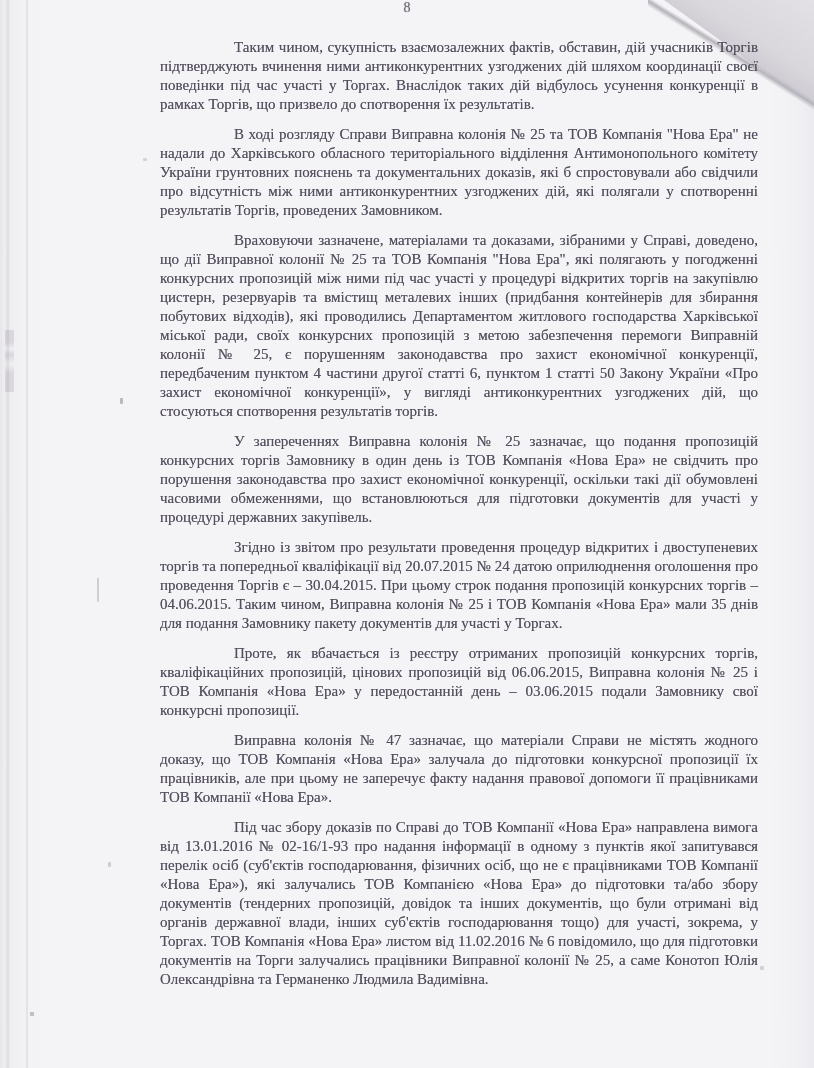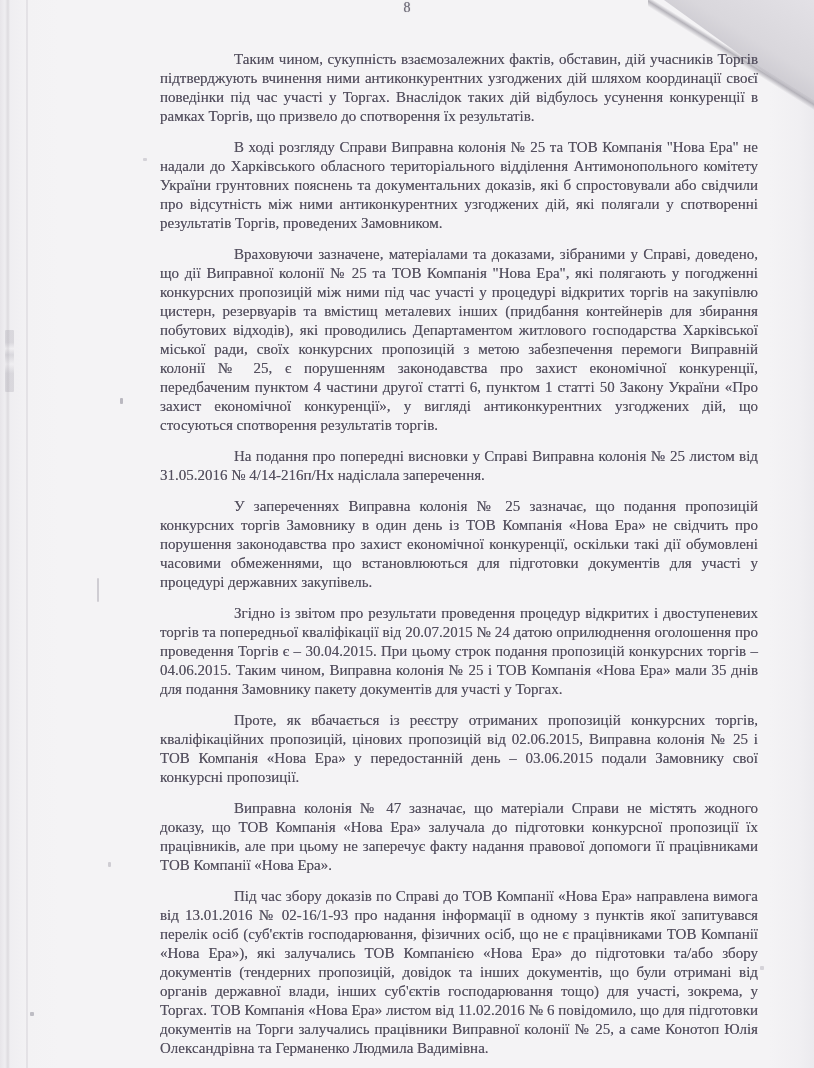--- a/index.html
+++ b/index.html
@@ -33,21 +33,21 @@
     text-shadow:0 0 1px rgba(107,104,117,.5);
   }
   .content{
     position:absolute;left:160px;top:38px;width:598px;
     font-size:15px;line-height:19px;
     color:#534f5e;
     text-align:justify;
     text-shadow:0 0 .6px rgba(83,79,94,.65);
   }
   .content p{
-    margin:12px 0 11px 0;
+    margin:0 0 11px 0;
     text-indent:74px;
   }
   
   .speck{position:absolute;background:#8a8794;border-radius:1px;}
   .s1{left:120px;top:398px;width:3px;height:6px;opacity:.55;}
   .s2{left:97px;top:578px;width:2px;height:24px;opacity:.35;}
   .s3{left:5px;top:330px;width:9px;height:62px;opacity:.22;background:linear-gradient(#8a8794 20%,transparent 30%,#8a8794 40%,transparent 55%,#8a8794 70%);}
   .s4{left:30px;top:1012px;width:4px;height:4px;opacity:.5;}
   .s5{left:108px;top:862px;width:3px;height:5px;opacity:.35;}
   .s6{left:143px;top:158px;width:4px;height:3px;opacity:.3;}
@@ -65,24 +65,23 @@
   <div class="fold"></div>
   <div class="fold-line"></div>
   <div class="edge-shadow"></div>
 
   <div class="page-number">8</div>
 
   <div class="content">
     <p>Таким чином, сукупність взаємозалежних фактів, обставин, дій учасників Торгів підтверджують вчинення ними антиконкурентних узгоджених дій шляхом координації своєї поведінки під час участі у Торгах. Внаслідок таких дій відбулось усунення конкуренції в рамках Торгів, що призвело до спотворення їх результатів.</p>
     <p>В ході розгляду Справи Виправна колонія № 25 та ТОВ Компанія "Нова Ера" не надали до Харківського обласного територіального відділення Антимонопольного комітету України грунтовних пояснень та документальних доказів, які б спростовували або свідчили про відсутність між ними антиконкурентних узгоджених дій, які полягали у спотворенні результатів Торгів, проведених Замовником.</p>
     <p>Враховуючи зазначене, матеріалами та доказами, зібраними у Справі, доведено, що дії Виправної колонії № 25 та ТОВ Компанія "Нова Ера", які полягають у погодженні конкурсних пропозицій між ними під час участі у процедурі відкритих торгів на закупівлю цистерн, резервуарів та вмістищ металевих інших (придбання контейнерів для збирання побутових відходів), які проводились Департаментом житлового господарства Харківської міської ради, своїх конкурсних пропозицій з метою забезпечення перемоги Виправній колонії № 25, є порушенням законодавства про захист економічної конкуренції, передбаченим пунктом 4 частини другої статті 6, пунктом 1 статті 50 Закону України «Про захист економічної конкуренції», у вигляді антиконкурентних узгоджених дій, що стосуються спотворення результатів торгів.</p>
-    <p>На подання про попередні висновки у Справі Виправна колонія № 25 листом від 31.05.2016 № 4/14-216п/Нх надіслала заперечення.</p>
     <p>У запереченнях Виправна колонія № 25 зазначає, що подання пропозицій конкурсних торгів Замовнику в один день із ТОВ Компанія «Нова Ера» не свідчить про порушення законодавства про захист економічної конкуренції, оскільки такі дії обумовлені часовими обмеженнями, що встановлюються для підготовки документів для участі у процедурі державних закупівель.</p>
     <p>Згідно із звітом про результати проведення процедур відкритих і двоступеневих торгів  та попередньої кваліфікації від 20.07.2015 № 24 датою оприлюднення оголошення про проведення Торгів є – 30.04.2015. При цьому строк подання пропозицій конкурсних торгів – 04.06.2015. Таким чином, Виправна колонія № 25 і ТОВ Компанія «Нова Ера» мали 35 днів для подання Замовнику пакету документів для участі у Торгах.</p>
-    <p>Проте, як вбачається із реєстру отриманих пропозицій конкурсних торгів, кваліфікаційних пропозицій, цінових пропозицій від 02.06.2015, Виправна колонія № 25 і ТОВ Компанія «Нова Ера» у передостанній день – 03.06.2015 подали Замовнику свої конкурсні пропозиції.</p>
+    <p>Проте, як вбачається із реєстру отриманих пропозицій конкурсних торгів, кваліфікаційних пропозицій, цінових пропозицій від 06.06.2015, Виправна колонія № 25 і ТОВ Компанія «Нова Ера» у передостанній день – 03.06.2015 подали Замовнику свої конкурсні пропозиції.</p>
     <p>Виправна колонія № 47 зазначає, що матеріали Справи не містять жодного доказу, що ТОВ Компанія «Нова Ера» залучала до підготовки конкурсної пропозиції їх працівників, але при цьому не заперечує факту надання правової допомоги її працівниками ТОВ Компанії «Нова Ера».</p>
     <p>Під час збору доказів по Справі до ТОВ Компанії «Нова Ера»  направлена вимога від 13.01.2016 № 02-16/1-93 про надання інформації в одному з пунктів якої запитувався перелік осіб (суб'єктів господарювання, фізичних осіб, що не є працівниками ТОВ Компанії «Нова Ера»), які залучались ТОВ Компанією «Нова Ера» до підготовки та/або збору документів (тендерних пропозицій, довідок та інших документів, що були отримані від органів державної влади, інших суб'єктів господарювання тощо) для участі, зокрема, у Торгах. ТОВ Компанія «Нова Ера» листом від 11.02.2016 № 6 повідомило, що для підготовки документів на Торги залучались працівники Виправної колонії № 25, а саме Конотоп Юлія Олександрівна та Германенко Людмила Вадимівна.</p>
 
   </div>
 
   <span class="speck s1"></span>
   <span class="speck s2"></span>
   <span class="speck s3"></span>
   <span class="speck s4"></span>
   <span class="speck s5"></span>

